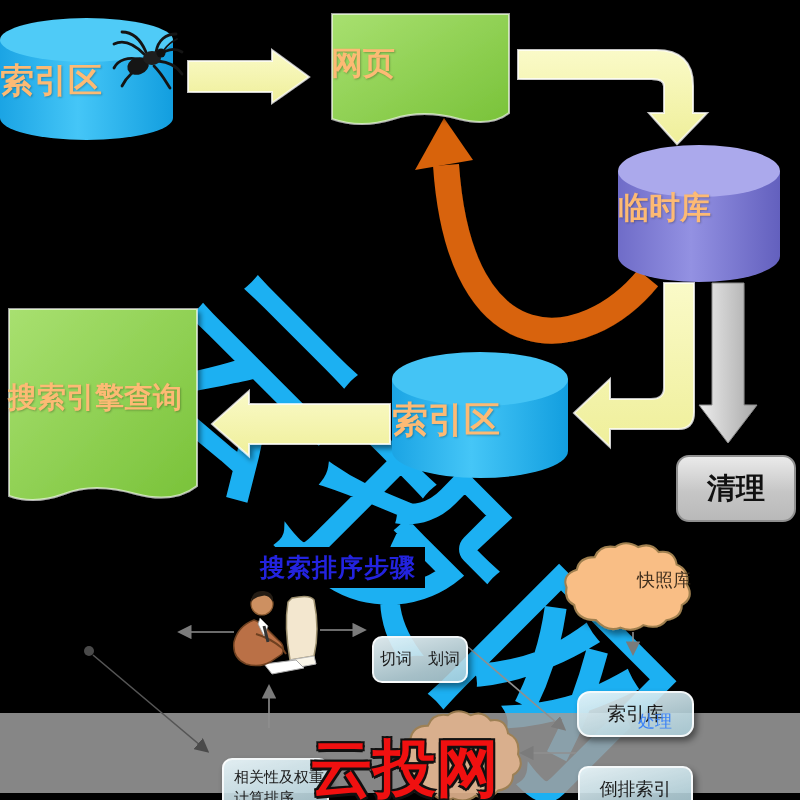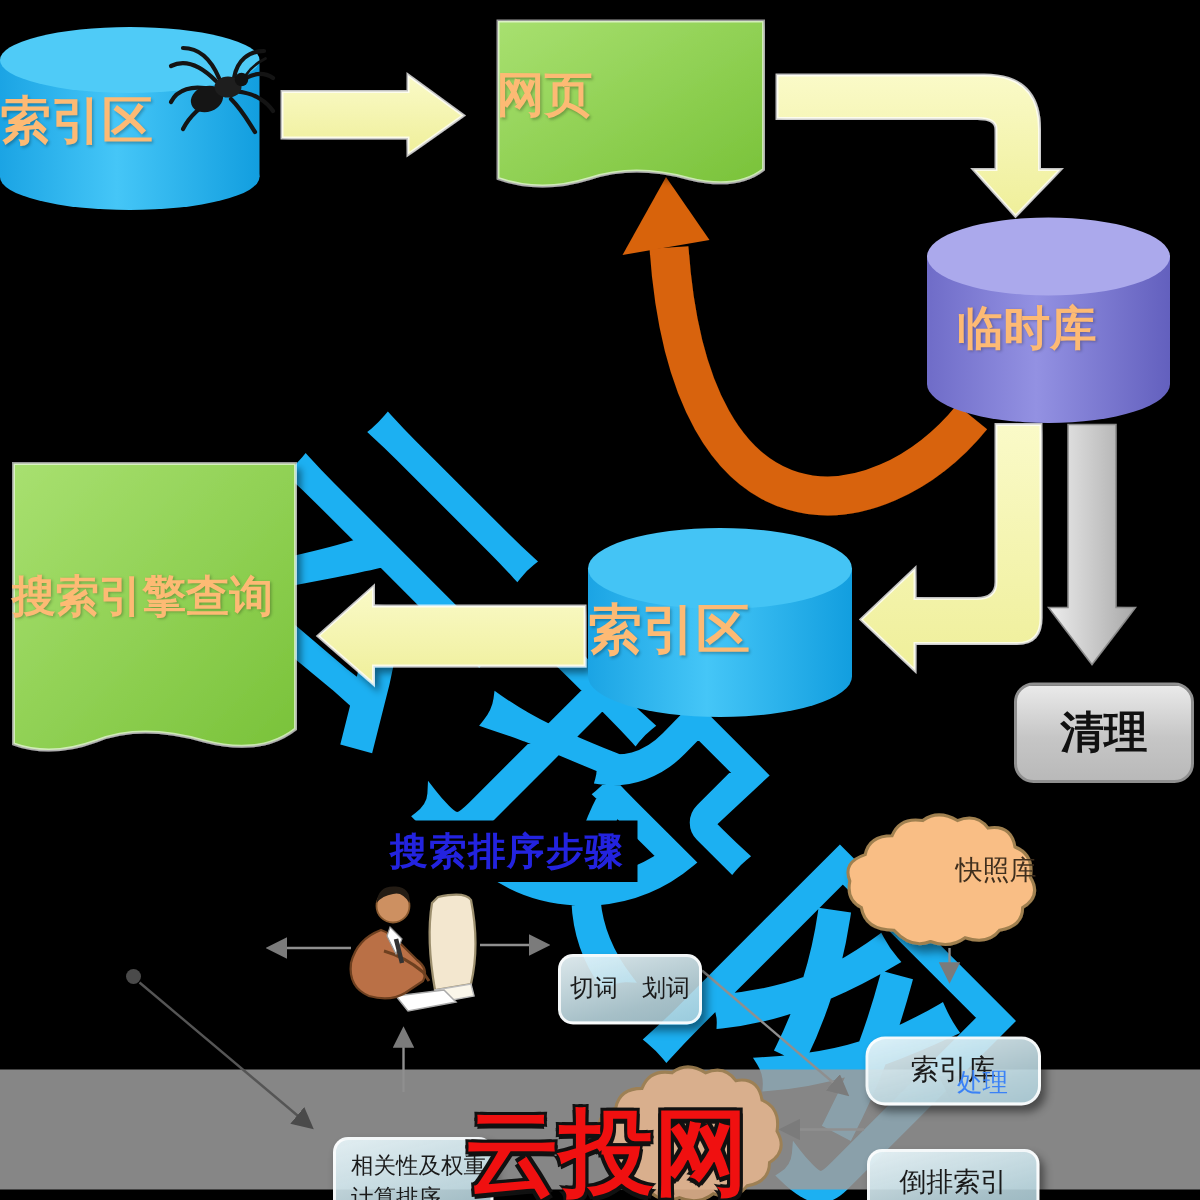--- a/index.html
+++ b/index.html
@@ -162,21 +162,21 @@
     <g>
       <circle cx="89" cy="651" r="5" fill="#4a4a4a"></circle>
       <path d="M93,655 L207,751" stroke="#555555" stroke-width="1.6" fill="none" marker-end="url(#mArrDark)"></path>
     </g>
   </svg>
 
   <div class="abs lbl lbl-cyl" style="left:0;top:58px;width:173px;font-size:34px;">索引区</div>
 
   <div class="abs lbl lbl-cyl" style="left:331px;top:42px;width:171px;font-size:32px;">网页</div>
 
-  <div class="abs lbl lbl-cyl" style="left:618px;top:198px;width:162px;font-size:31px;margin-left:20px;">临时库</div>
+  <div class="abs lbl lbl-cyl" style="left:618px;top:187px;width:162px;font-size:31px;">临时库</div>
 
   <div class="abs graybox" style="left:676px;top:455px;width:120px;height:67px;font-size:29px;line-height:63px;border-radius:13px;">清理</div>
 
   <div class="abs lbl lbl-cyl" style="left:392px;top:396px;width:176px;font-size:36px;">索引区</div>
 
   <div class="abs lbl lbl-cyl" style="left:8px;top:378px;width:192px;font-size:29px;">搜索引擎查询</div>
 
   <div class="abs steps-title" style="left:251px;top:547px;">搜索排序步骤</div>
 
   <div class="abs bluebox" style="left:372px;top:607px;width:96px;height:47px;font-size:16px;line-height:42px;">切词　划词</div>

